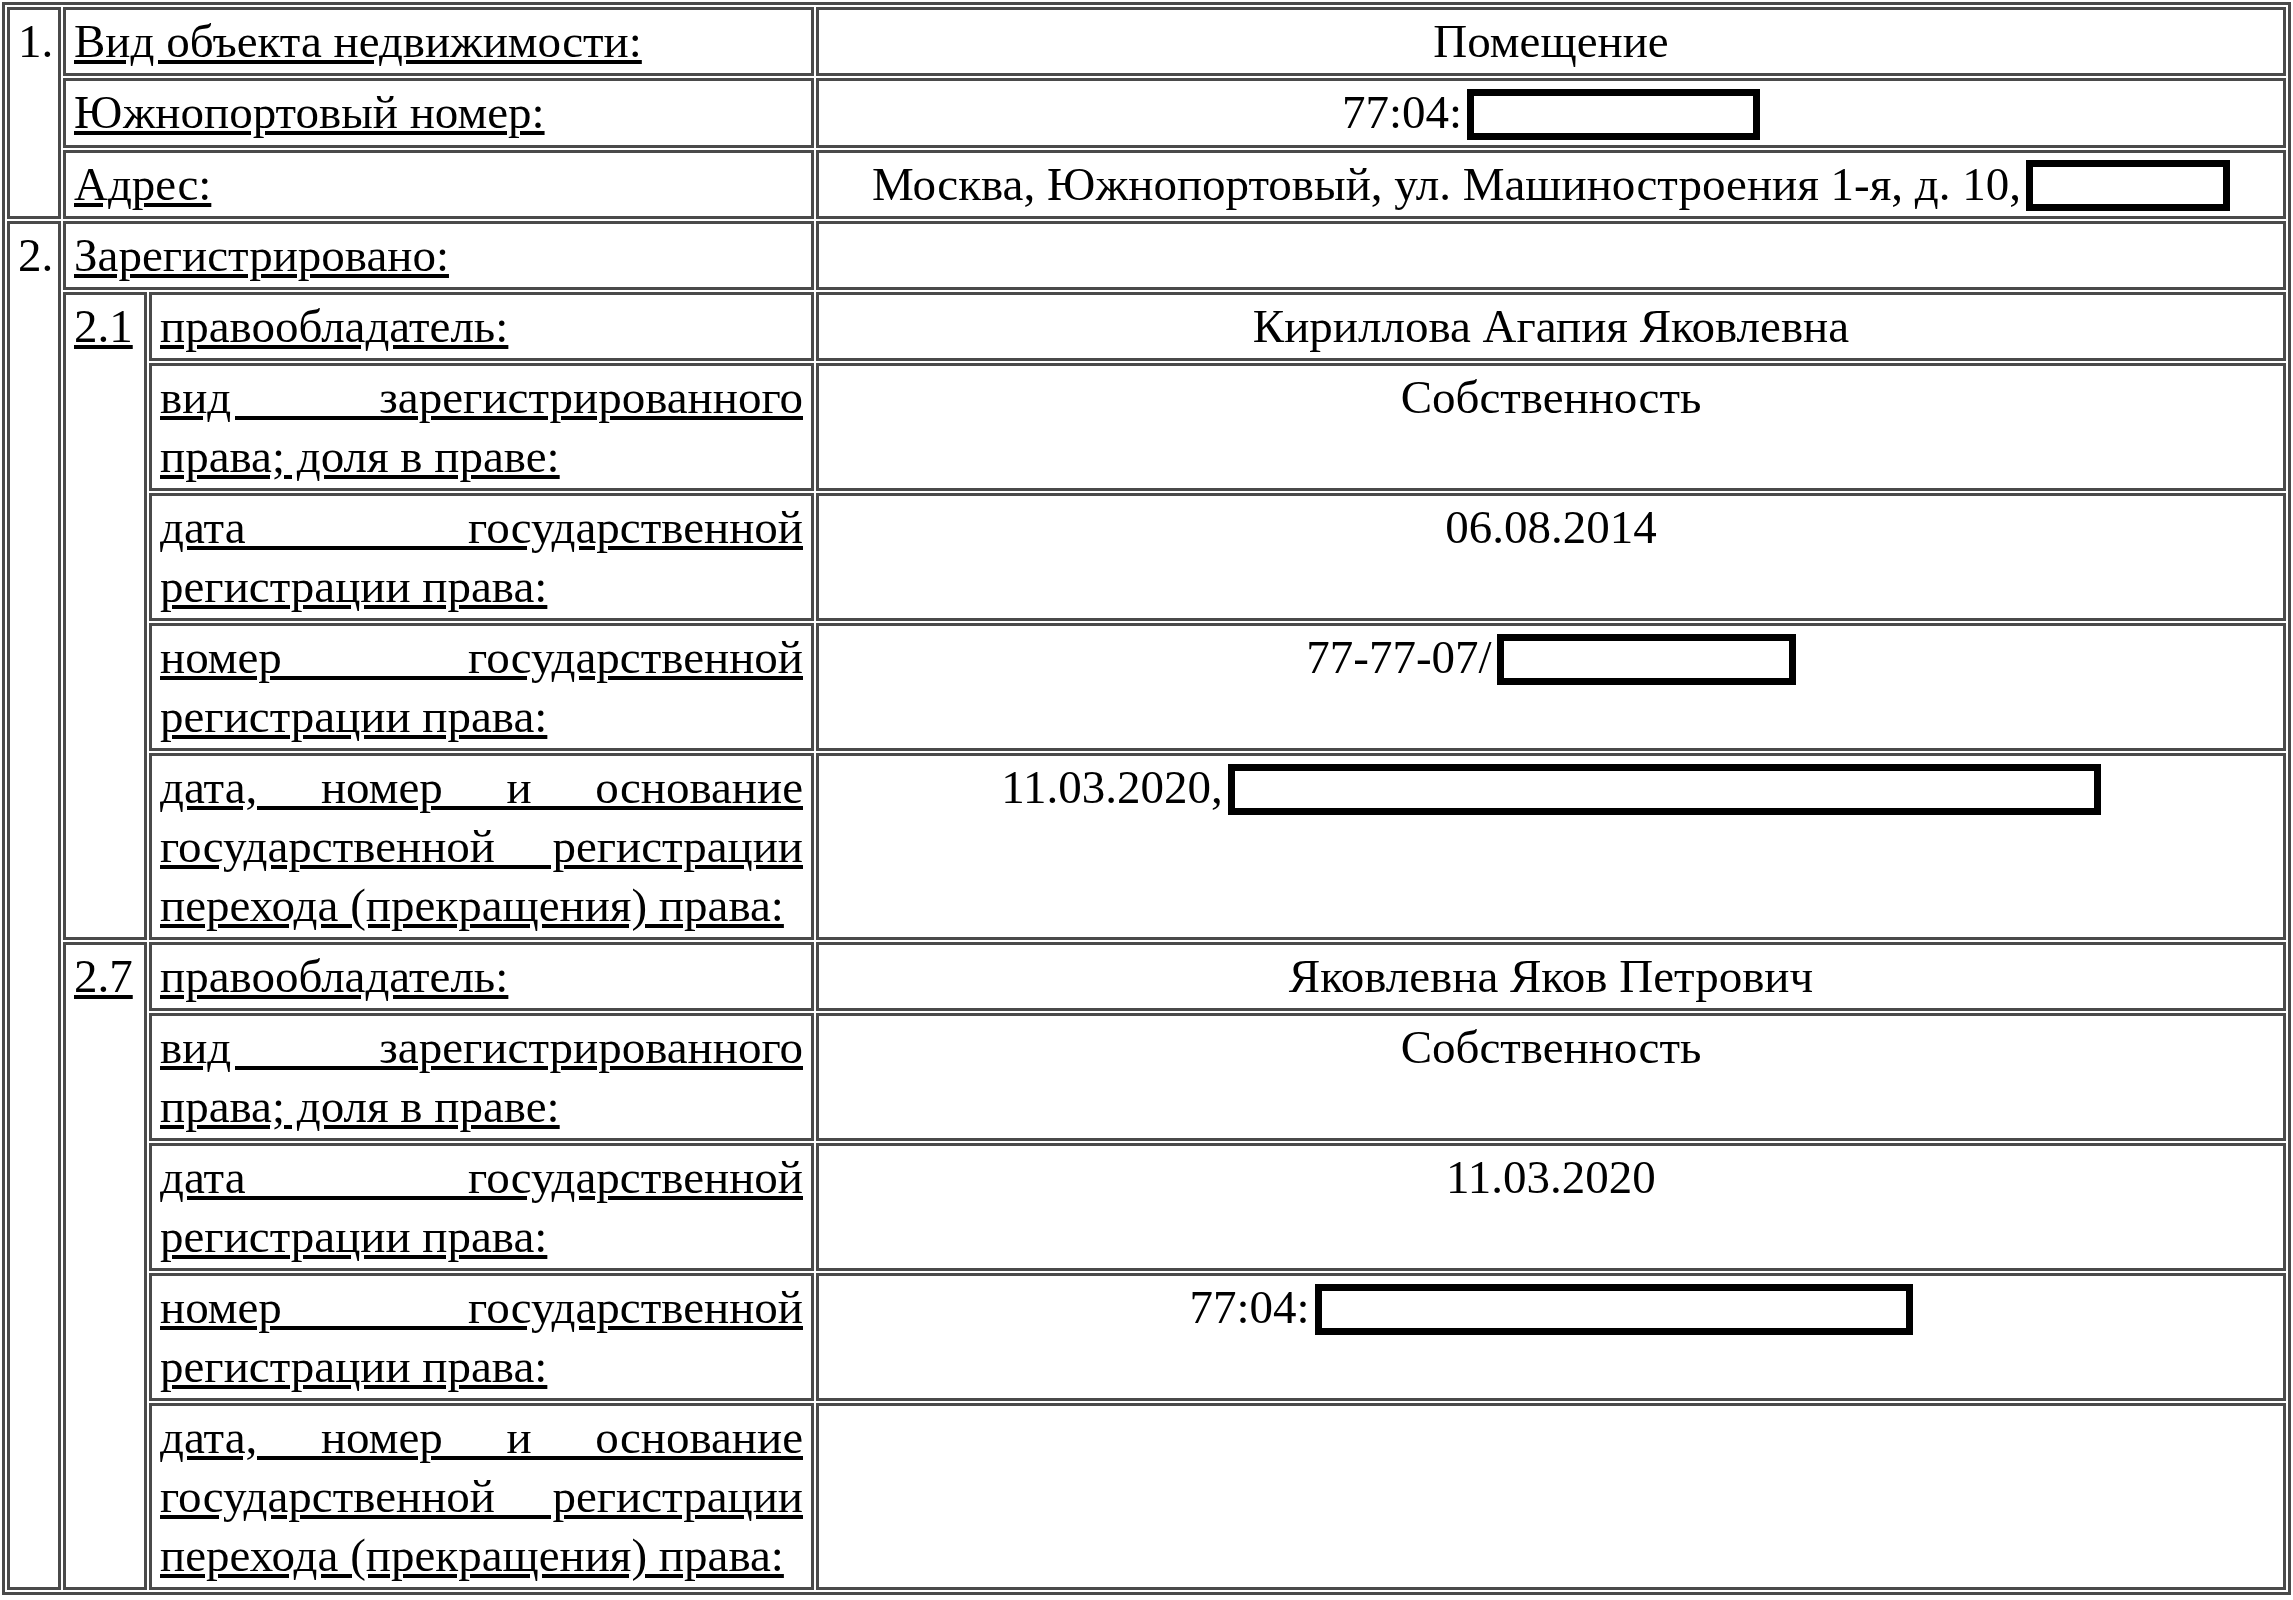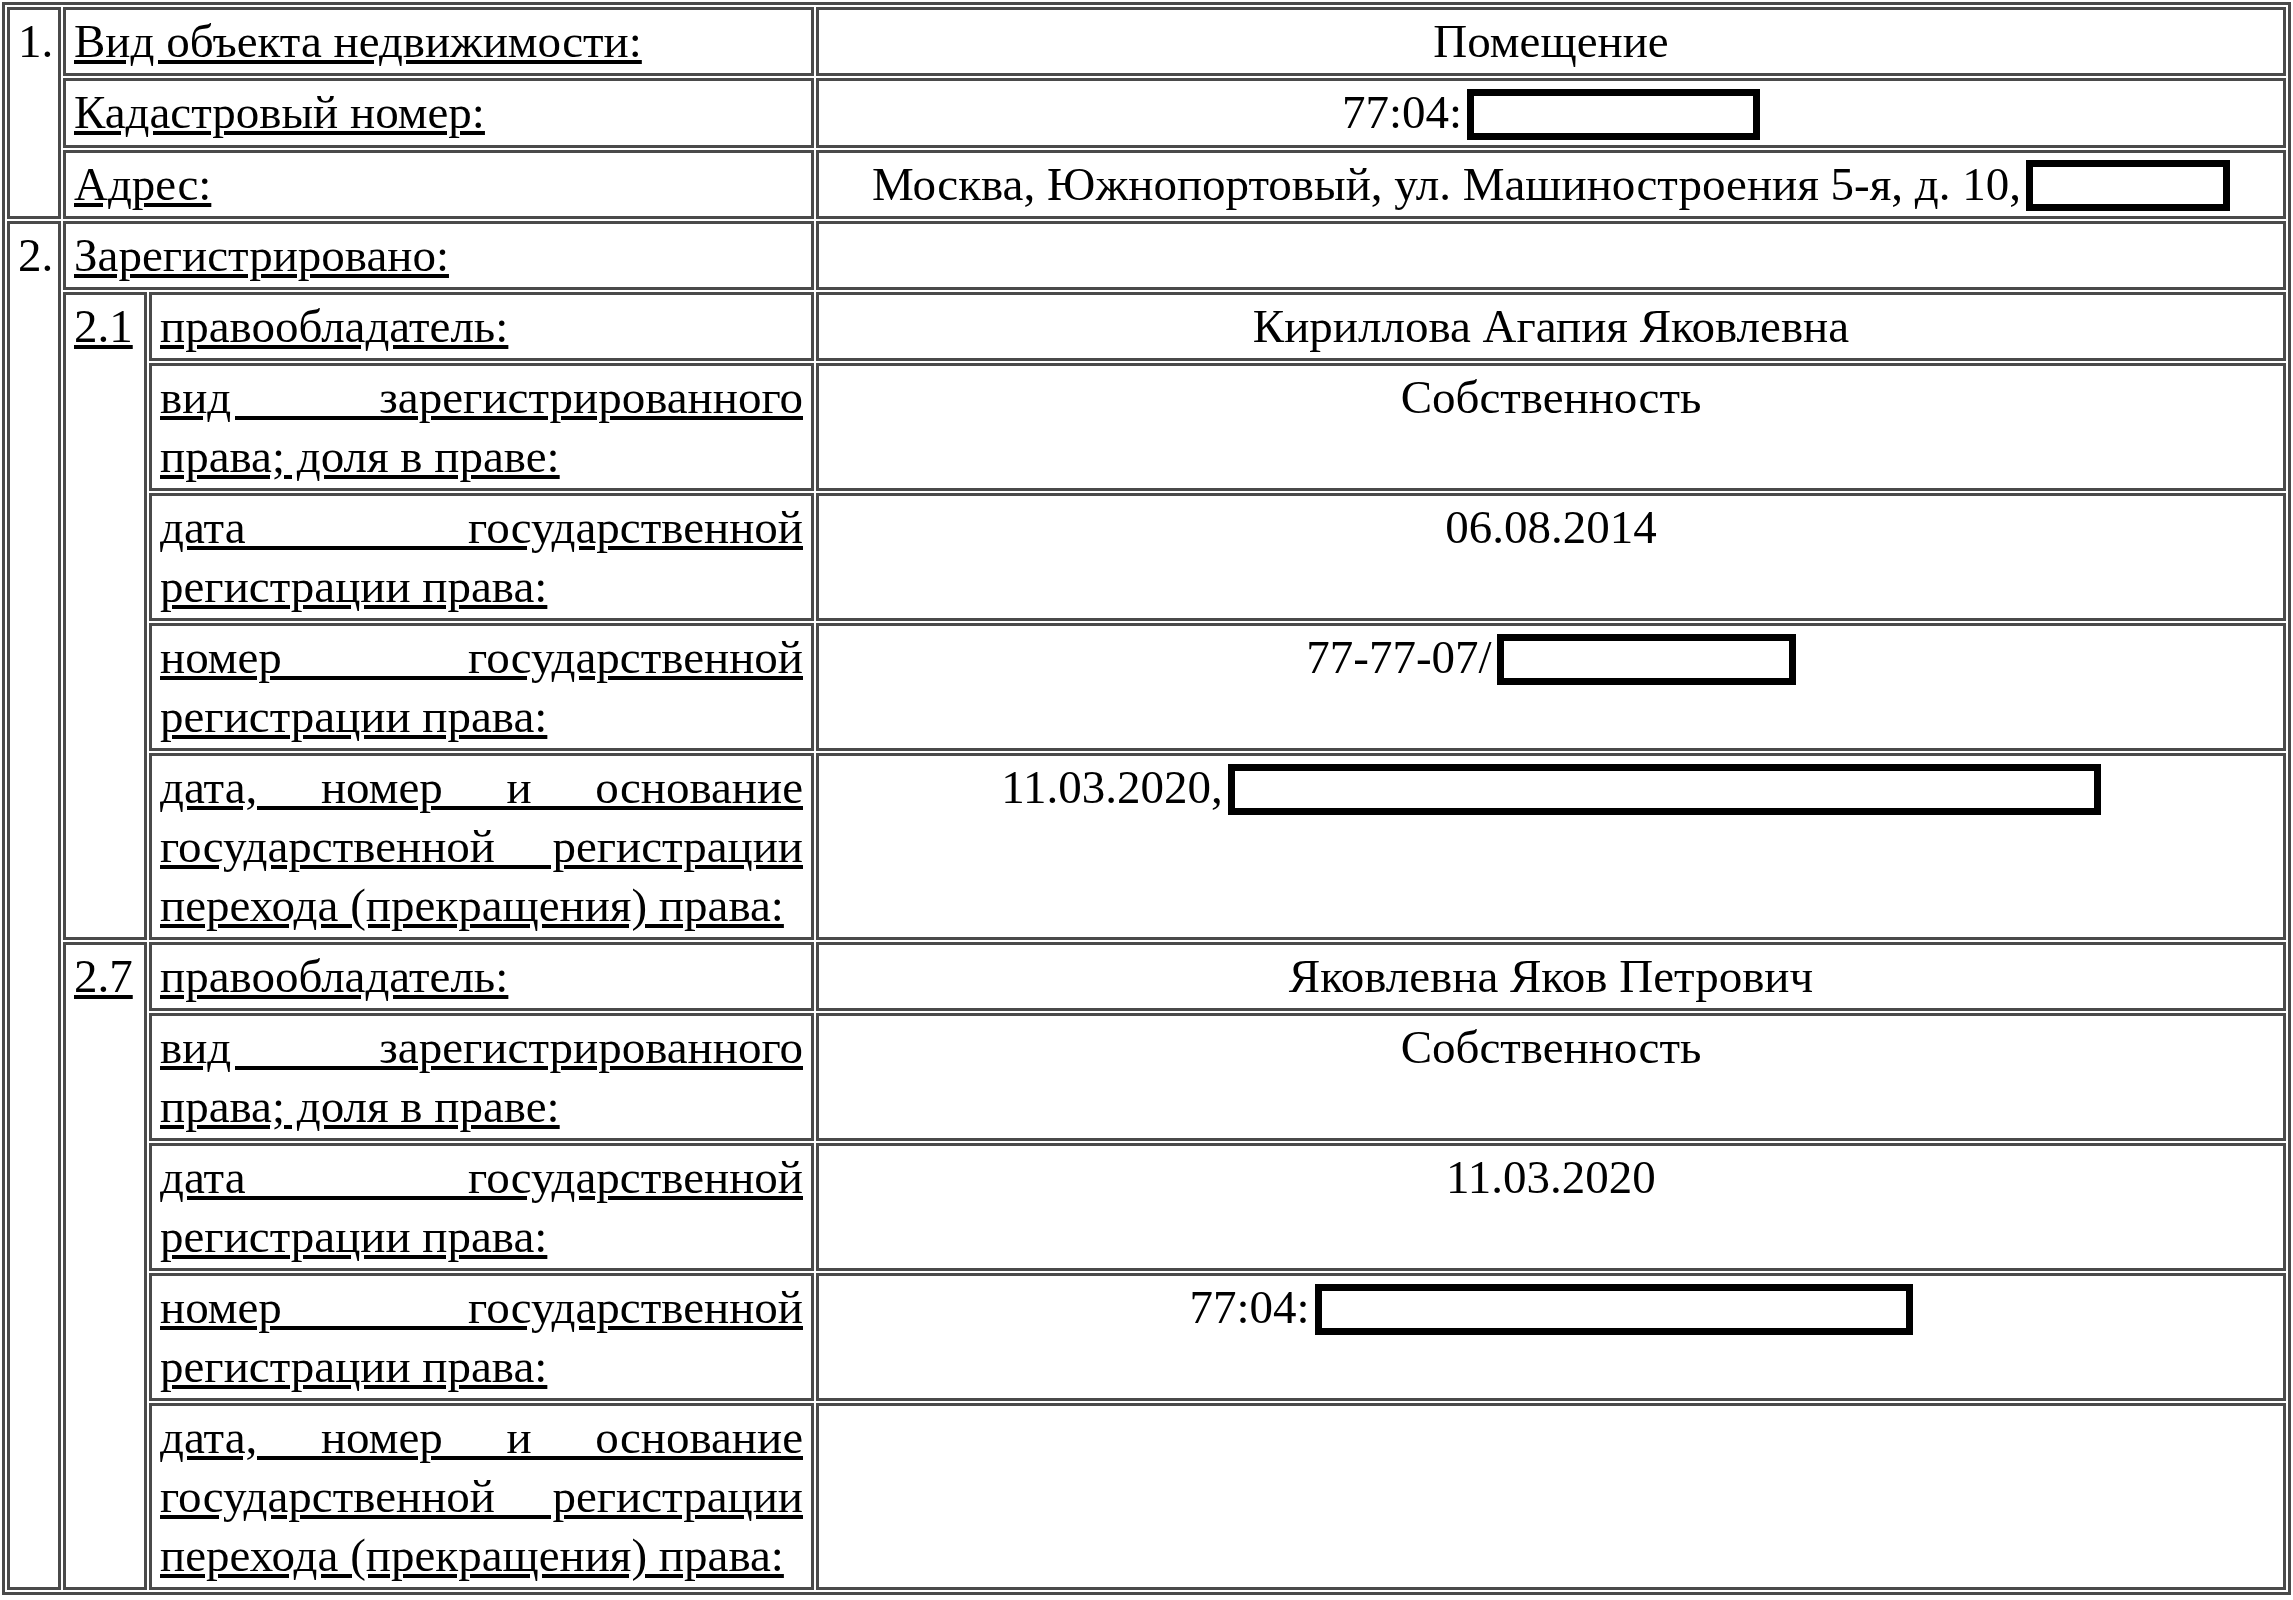--- a/index.html
+++ b/index.html
@@ -69,26 +69,26 @@
     <col>
   </colgroup>
 
   <tbody>
       <tr>
     <td class="num" rowspan="3">1.</td>
     <td class="label" colspan="2">Вид объекта недвижимости:</td>
     <td class="value">Помещение</td>
   </tr>
   <tr>
-    <td class="label" colspan="2">Кадастровый номер:</td>
+    <td class="label" colspan="2">Южнопортовый номер:</td>
     <td class="value"><span>77:04:</span><span class="redact" style="width:293px"></span></td>
   </tr>
   <tr>
     <td class="label" colspan="2">Адрес:</td>
-    <td class="value"><span>Москва, Южнопортовый, ул. Машиностроения 5-я, д. 10,</span><span class="redact" style="width:204px"></span></td>
+    <td class="value"><span>Москва, Южнопортовый, ул. Машиностроения 1-я, д. 10,</span><span class="redact" style="width:204px"></span></td>
   </tr>
 
   <tr>
     <td class="num" rowspan="11">2.</td>
     <td class="label" colspan="2">Зарегистрировано:</td>
     <td class="value"></td>
   </tr>
 
   <tr>
     <td class="subnum" rowspan="5">2.1</td>

